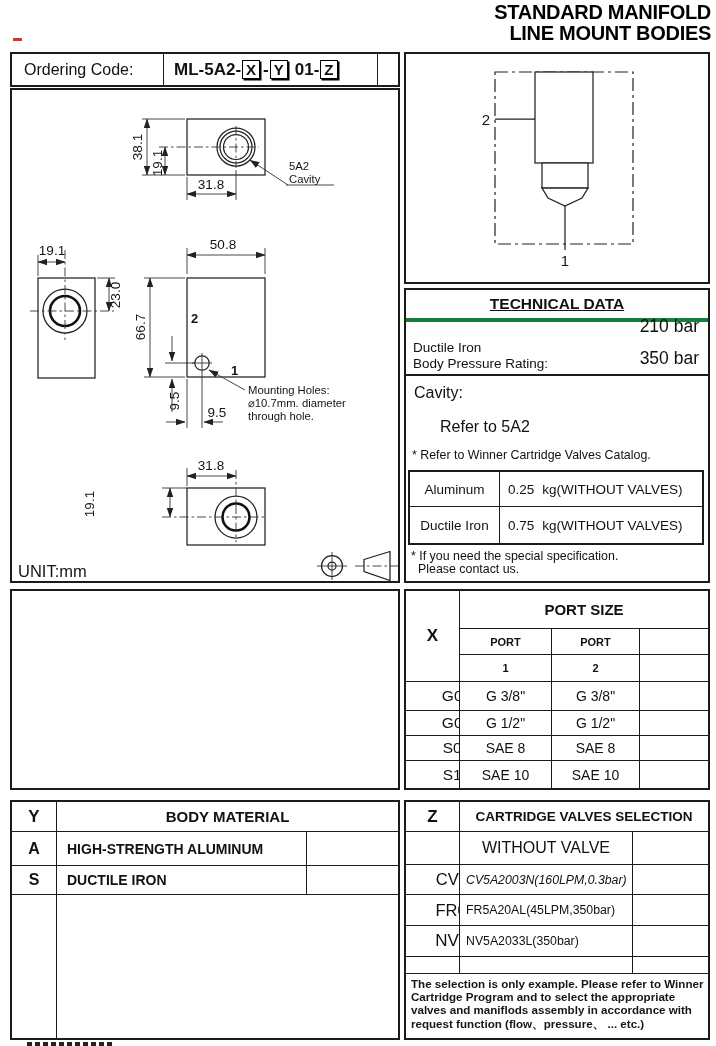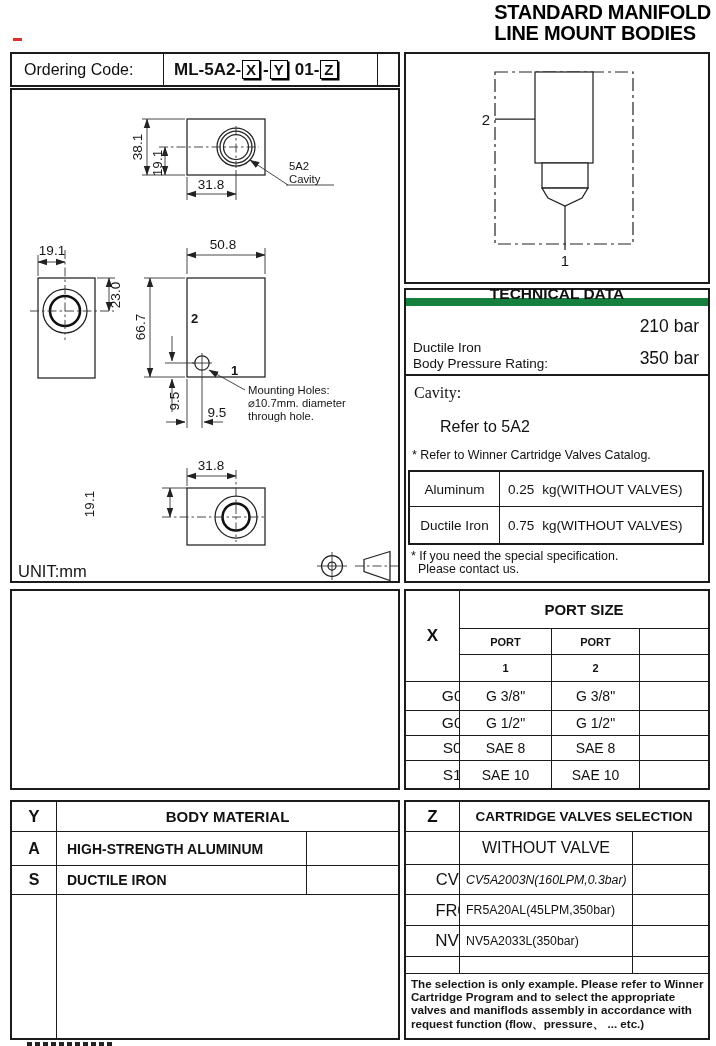--- a/index.html
+++ b/index.html
@@ -1,20 +1,20 @@
 <!DOCTYPE html>
 <html><head>
 <meta charset="utf-8">
 <style>
   html,body{margin:0;padding:0;background:#fff;}
   .page{position:relative;width:716px;height:1046px;background:#fff;
         font-family:"Liberation Sans",sans-serif;color:#111;overflow:hidden;}
   .box{position:absolute;border:2px solid #1b1b1b;background:#fff;box-sizing:border-box;}
   
-  .title{position:absolute;top:2px;right:5px;font-weight:bold;
+  .title{position:absolute;top:2px;right:5px;text-align:right;font-weight:bold;
          font-size:20px;line-height:21px;letter-spacing:-0.3px;color:#000;}
   .redmark{position:absolute;left:13px;top:38px;width:9px;height:3px;background:#d9342b;}
   
   .ocode{left:10px;top:52px;width:390px;height:35px;display:flex;align-items:stretch;}
   .oc-label{width:152px;border-right:1.5px solid #1b1b1b;display:flex;align-items:center;
             padding-left:12px;font-size:16px;box-sizing:border-box;}
   .oc-code{flex:1;display:flex;align-items:center;padding-left:10px;font-size:17px;font-weight:bold;}
   .oc-empty{width:20px;border-left:1.5px solid #1b1b1b;}
   .kbox{display:inline-block;border:1.5px solid #000;box-shadow:1.5px 1.5px 0 #000;
         padding:0 3px;margin:0 3px 0 1px;font-size:15px;line-height:17px;}
@@ -34,22 +34,22 @@
   svg .m{fill:none;stroke:#333;stroke-width:0.9px;}
   svg .dd{fill:none;stroke:#222;stroke-width:1.2px;stroke-dasharray:13 4 3 4;}
   svg .w{fill:#fff;stroke:#222;stroke-width:1.25px;}
   svg text{fill:#151515;font-size:13.5px;font-family:"Liberation Sans",sans-serif;}
   svg text.sm{font-size:11.3px;}
   svg text.pt{font-weight:bold;font-size:13px;}
   svg text.sc{font-size:15px;}
   svg text.unit{font-size:16.5px;}
   
   .td-abs{position:absolute;box-sizing:border-box;}
-  .td-head{left:0;top:0;width:100%;height:16px;border-bottom:8px solid #15803d;
-           display:flex;align-items:center;justify-content:center;font-weight:bold;font-size:15.5px;}
+  .td-head{left:0;top:0;width:100%;height:32px;border-bottom:4px solid #15803d;
+           display:flex;align-items:center;justify-content:center;font-weight:bold;font-size:15.5px;text-decoration:underline;}
   .td-lab{font-size:13.5px;line-height:16px;}
   .td-val{font-size:17.5px;}
   .td-rule{left:0;top:84px;width:100%;border-bottom:2px solid #1b1b1b;}
   .td-cav{font-size:16px;}
   .td-note{font-size:12.4px;}
   .wtable{position:absolute;left:2px;top:180px;width:296px;height:75px;border:2px solid #1b1b1b;
           box-sizing:border-box;display:grid;grid-template-columns:90px 1fr;grid-template-rows:35px 1fr;}
   
   .grid{display:grid;width:100%;height:100%;}
   .c{border-right:1.5px solid #1b1b1b;border-bottom:1.5px solid #1b1b1b;display:flex;
@@ -220,21 +220,21 @@
 
   <div class="box techbox">
     <div class="td-abs td-head">TECHNICAL DATA</div>
     <div class="td-abs td-val" style="right:9px;top:26px;">210 bar</div>
     <div class="td-abs td-lab" style="left:7px;top:50px;">
       <div>Ductile Iron</div>
       <div>Body Pressure Rating:</div>
     </div>
     <div class="td-abs td-val" style="right:9px;top:58px;">350 bar</div>
     <div class="td-abs td-rule"></div>
-    <div class="td-abs td-cav" style="left:8px;top:94px;font-family:Liberation Serif, serif;">Cavity:</div>
+    <div class="td-abs td-cav" style="left:8px;top:94px;">Cavity:</div>
     <div class="td-abs td-cav" style="left:34px;top:128px;">Refer to 5A2</div>
     <div class="td-abs td-note" style="left:6px;top:158px;">* Refer to Winner Cartridge Valves Catalog.</div>
 
     <div class="wtable">
       <div class="c wcell">Aluminum</div>
       <div class="c noR lft wval">
         <span class="wcell">0.25</span>
         <span class="wcell wunit">kg(WITHOUT VALVES)</span>
       </div>
       <div class="c noB wcell">Ductile Iron</div>

